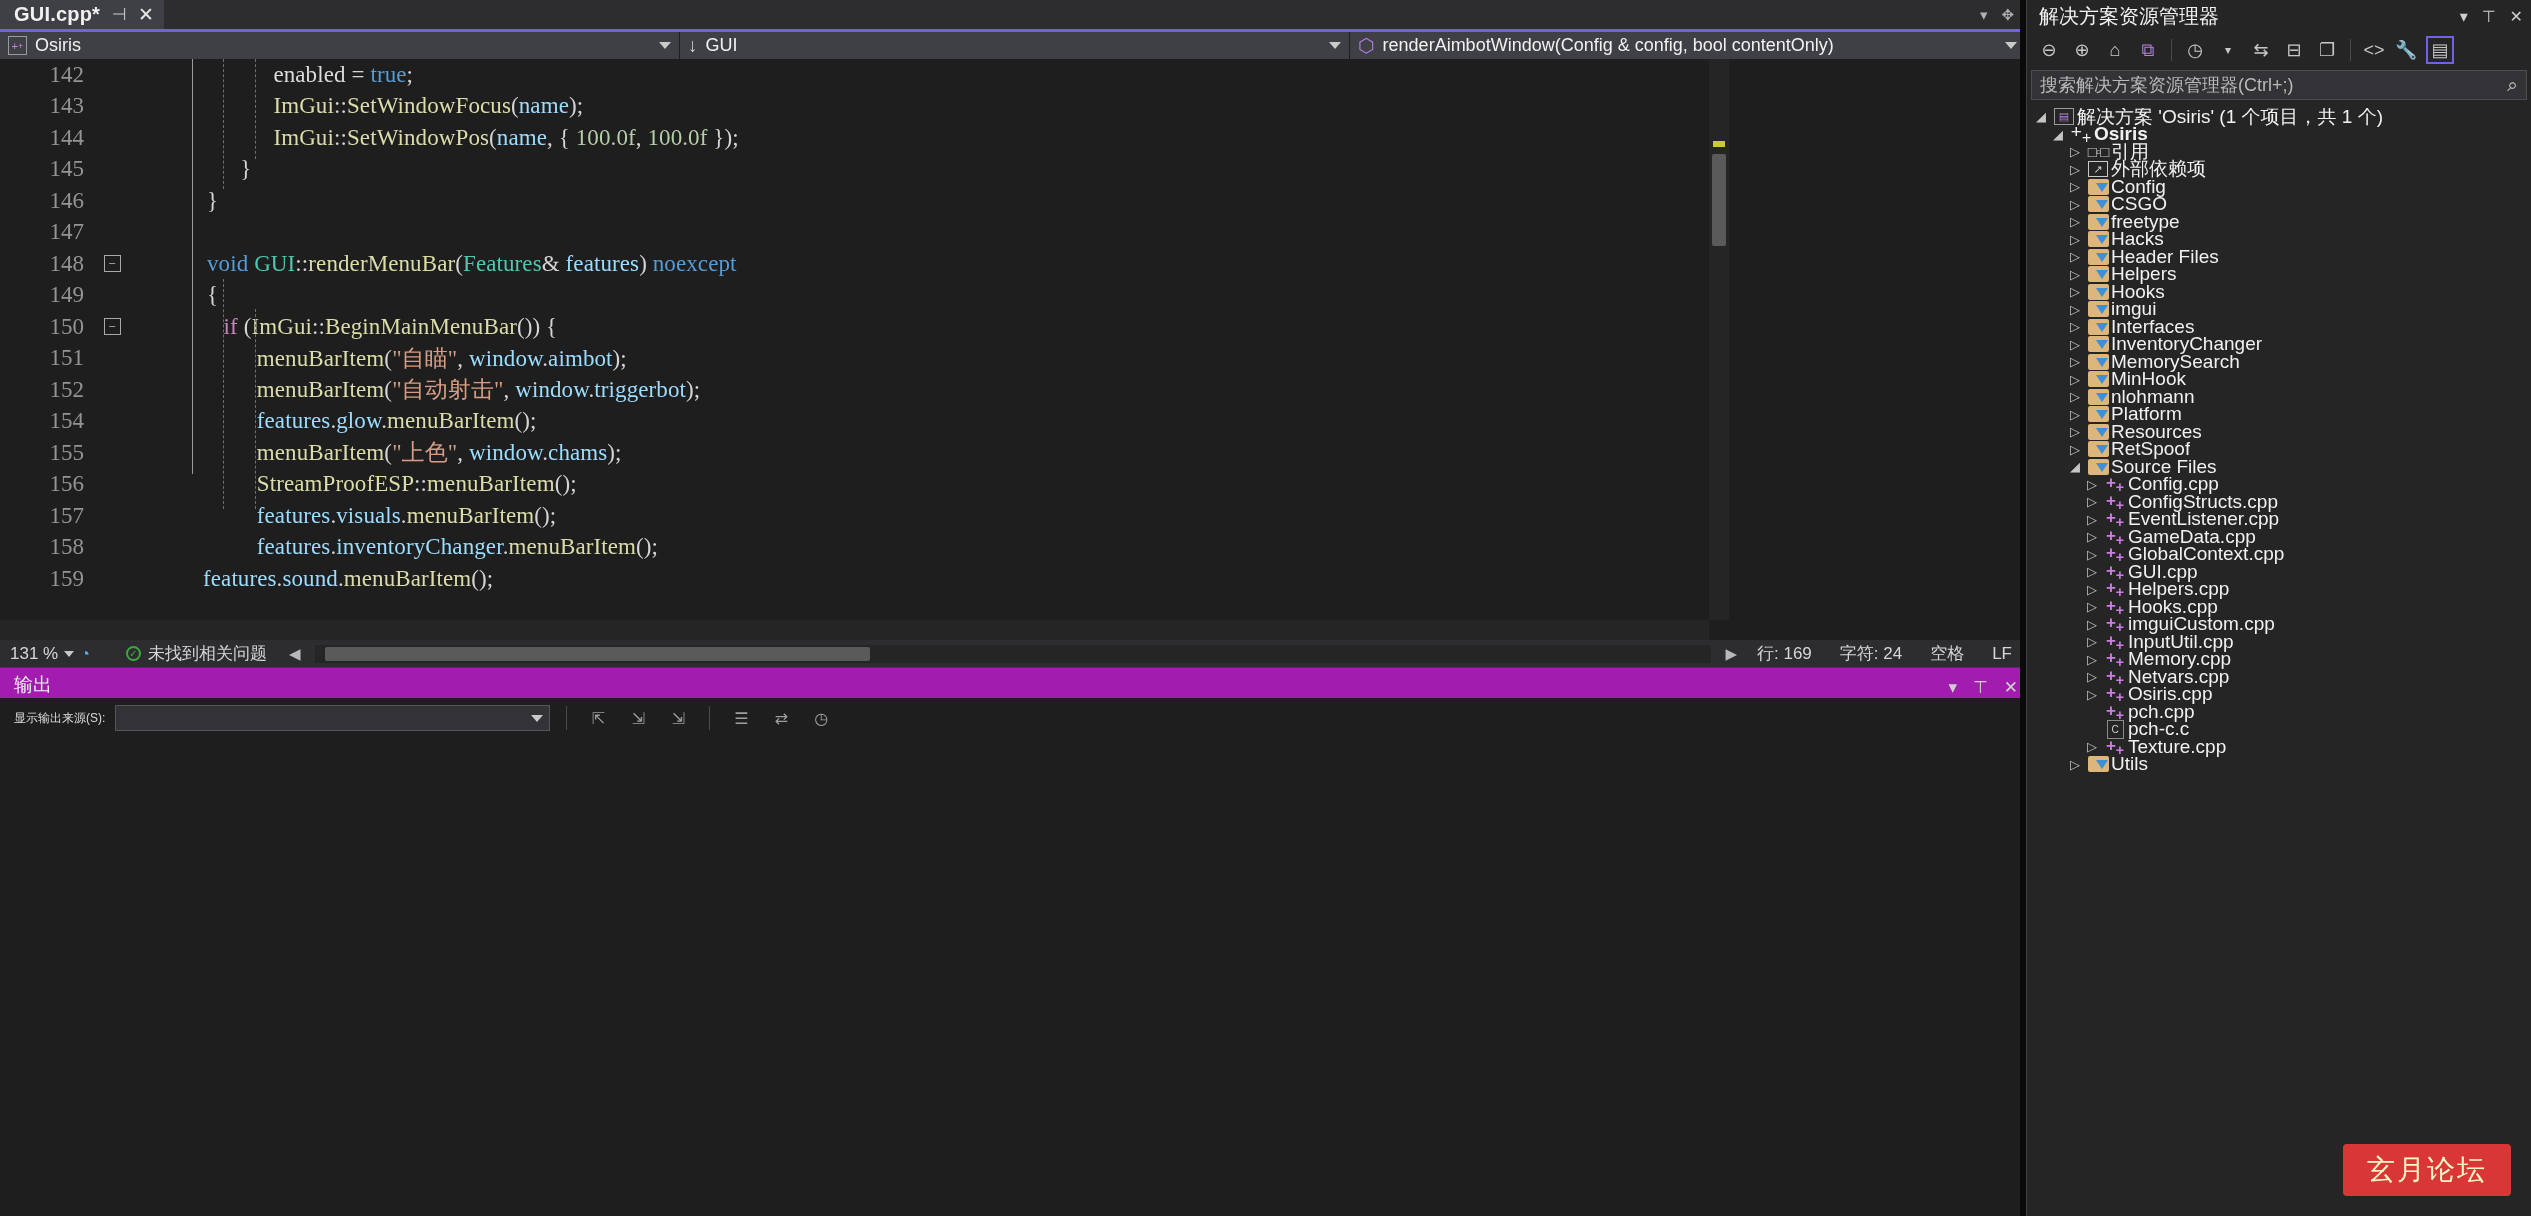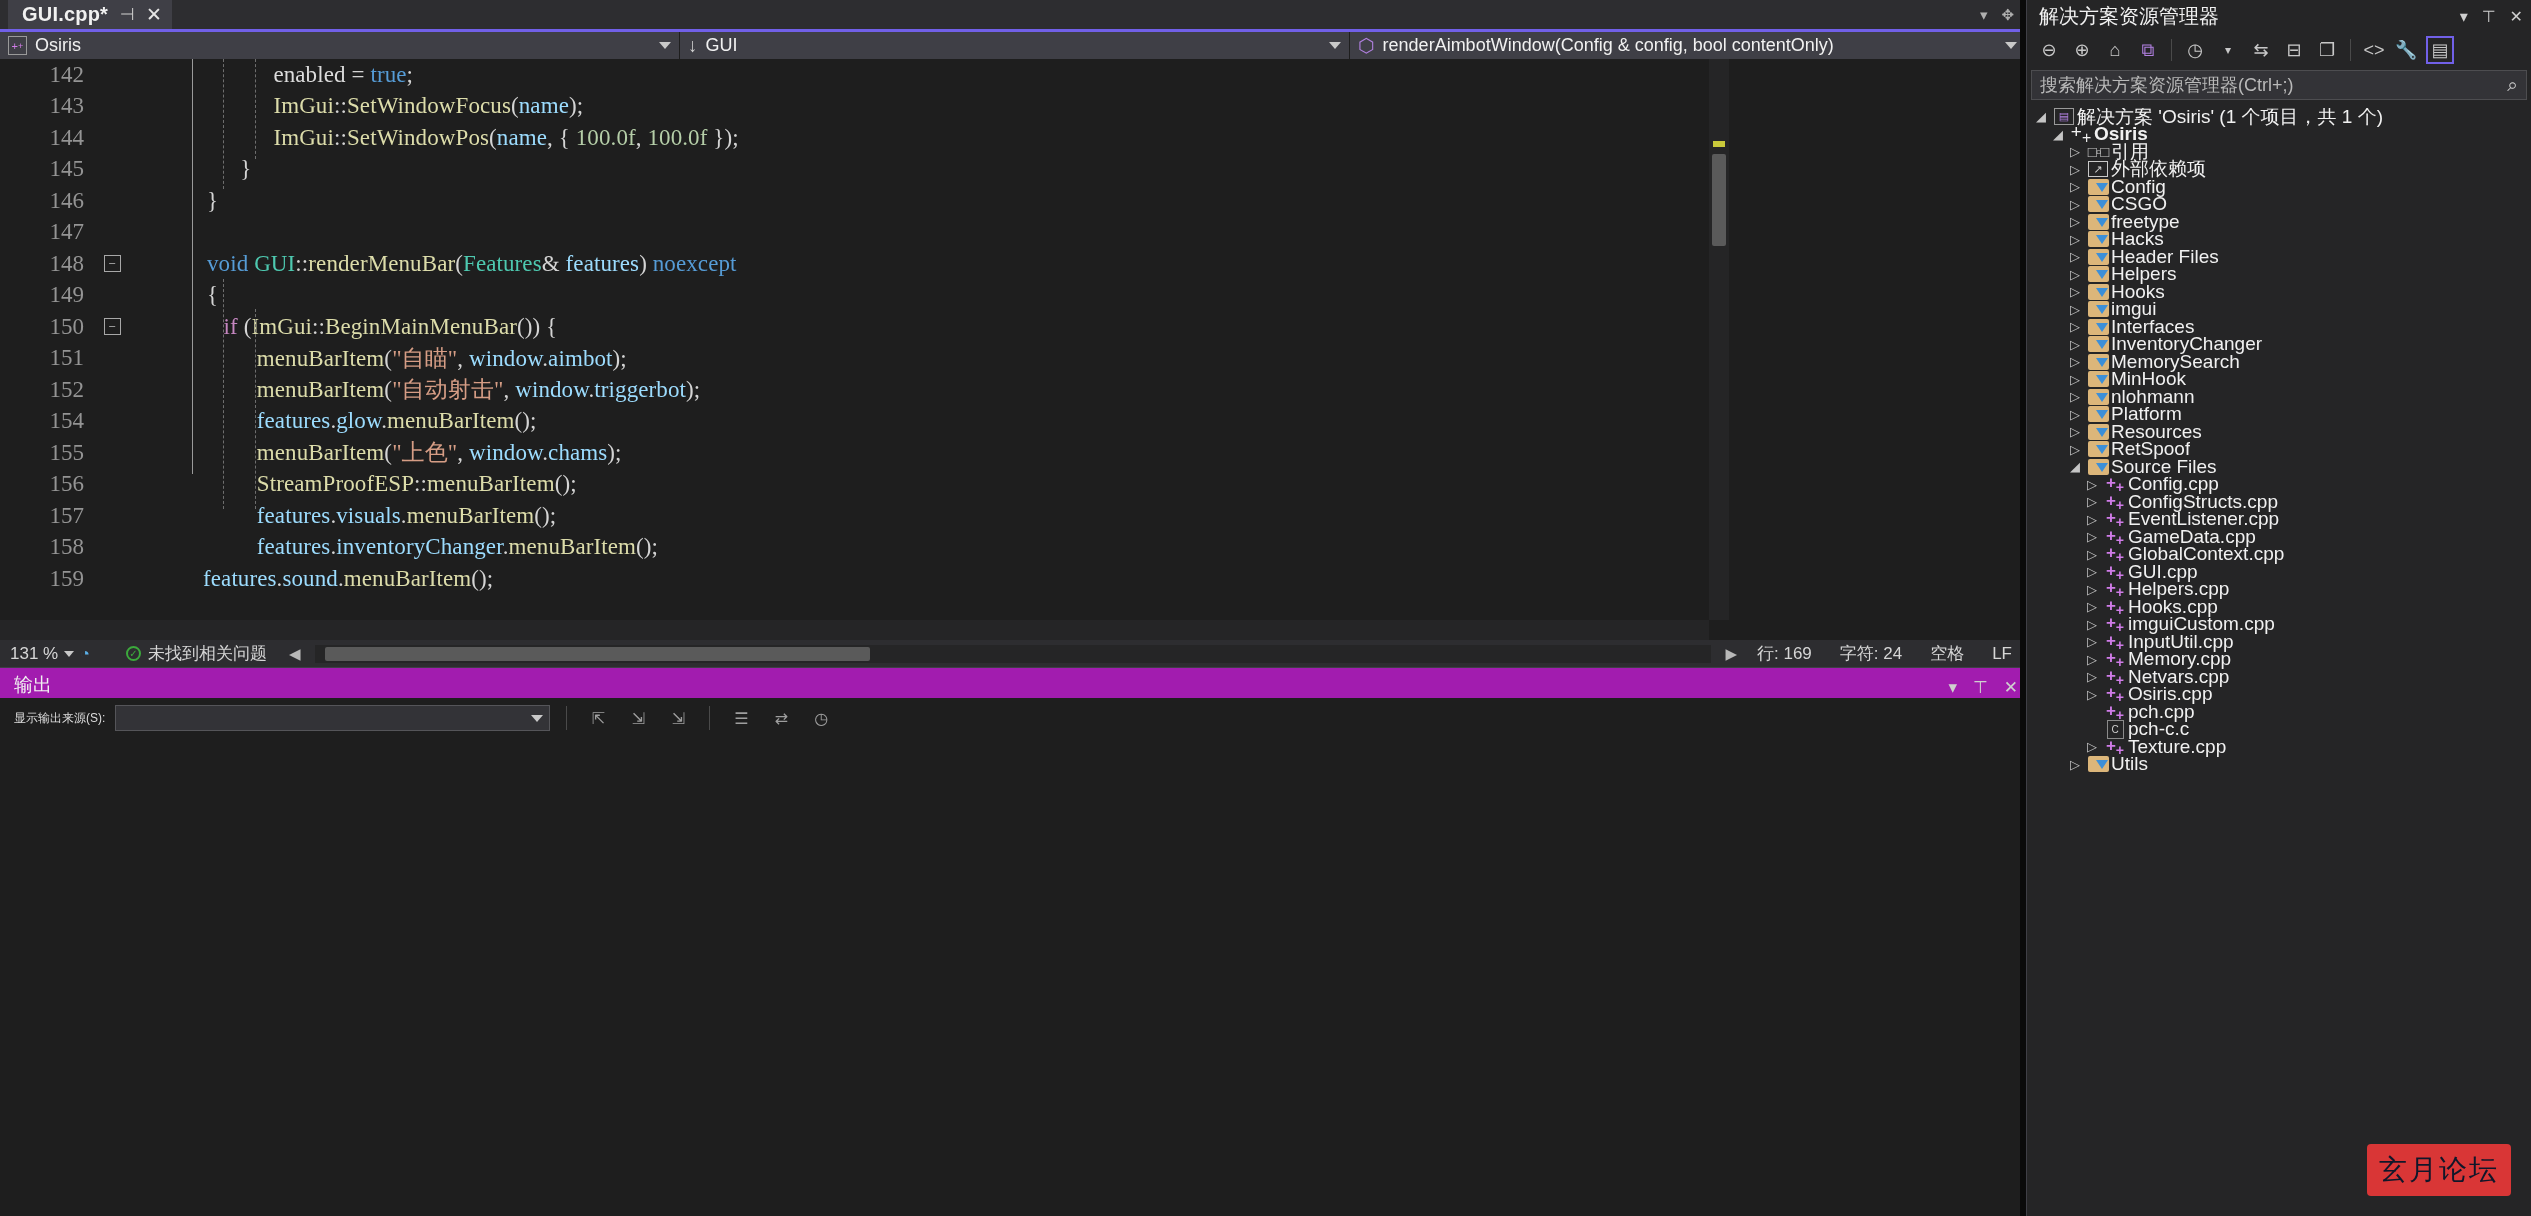--- a/index.html
+++ b/index.html
@@ -12,21 +12,21 @@
   .app { position: relative; width: 2531px; height: 1216px; background: #1e1e1e; }
 
   
   .tabstrip {
     position: absolute; left: 0; top: 0; width: 2026px; height: 29px;
     background: #2d2d30; display: flex; align-items: flex-end;
   }
   .doc-tab {
     height: 29px; display: flex; align-items: center; gap: 10px;
     padding: 0 10px 0 14px; background: #3f3f46; color: #f1f1f1;
-    font-size: 20px; position: relative; margin-left: 8px;
+    font-size: 20px; position: relative;
   }
   .doc-tab .tab-title { font-weight: bold; letter-spacing: .2px; }
   .tab-ico { width: 18px; height: 18px; display: inline-flex; align-items: center; justify-content: center; color: #c8c8c8; font-size: 17px; }
   .tab-close { font-size: 19px; color: #e6e6e6; cursor: pointer; }
   .tabstrip-right { margin-left: auto; display: flex; align-items: center; gap: 14px; padding: 0 12px 5px 0; color: #b0b0b0; font-size: 15px; }
 
   
   .navbar {
     position: absolute; left: 0; top: 29px; width: 2026px; height: 30px;
     background: #2d2d30; border-top: 3px solid #68217a33; display: flex; align-items: stretch;
@@ -166,22 +166,22 @@
   .ic-folder { width: 21px; height: 16px; background: #dcb67a; border-radius: 2px 2px 2px 2px; position: relative; }
   .ic-folder::after { content: ""; position: absolute; left: 8px; top: 4px; width: 0; height: 0; border-left: 6px solid transparent; border-right: 6px solid transparent; border-top: 9px solid #3c8fd8; }
   .ic-ext { width: 20px; height: 16px; border: 1px solid #c9c9c9; color: #d0d0d0; font-size: 11px; display: inline-flex; align-items: center; justify-content: center; }
   .ic-ref { color: #c9c9c9; font-size: 15px; letter-spacing: -1px; }
   .ic-sln { width: 20px; height: 17px; border: 1px solid #9a9a9a; color: #b180e0; font-size: 11px; display: inline-flex; align-items: center; justify-content: center; }
   .ic-cppfile { color: #d07ce8; font-size: 17px; font-weight: bold; }
   .ic-cfile { width: 17px; height: 19px; border: 1px solid #8b8b8b; color: #cfcfcf; font-size: 10px; display: inline-flex; align-items: center; justify-content: center; }
 
   
   .watermark {
-    position: absolute; right: 20px; bottom: 20px; background: #d93636; color: #0f172a;
-    font-size: 28px; padding: 7px 12px; border-radius: 4px; letter-spacing: 2px;
+    position: absolute; right: 20px; bottom: 20px; background: #d93636; color: #fef9c3;
+    font-size: 28px; padding: 7px 24px; border-radius: 4px; letter-spacing: 2px;
   }
   .black-strip { position: absolute; left: 2020px; top: 0; width: 14px; height: 1216px; background: #0a0a0a; }
 </style>
 </head>
 <body>
 
 <div class="app">
 
   <div class="tabstrip">
     <div class="doc-tab">

